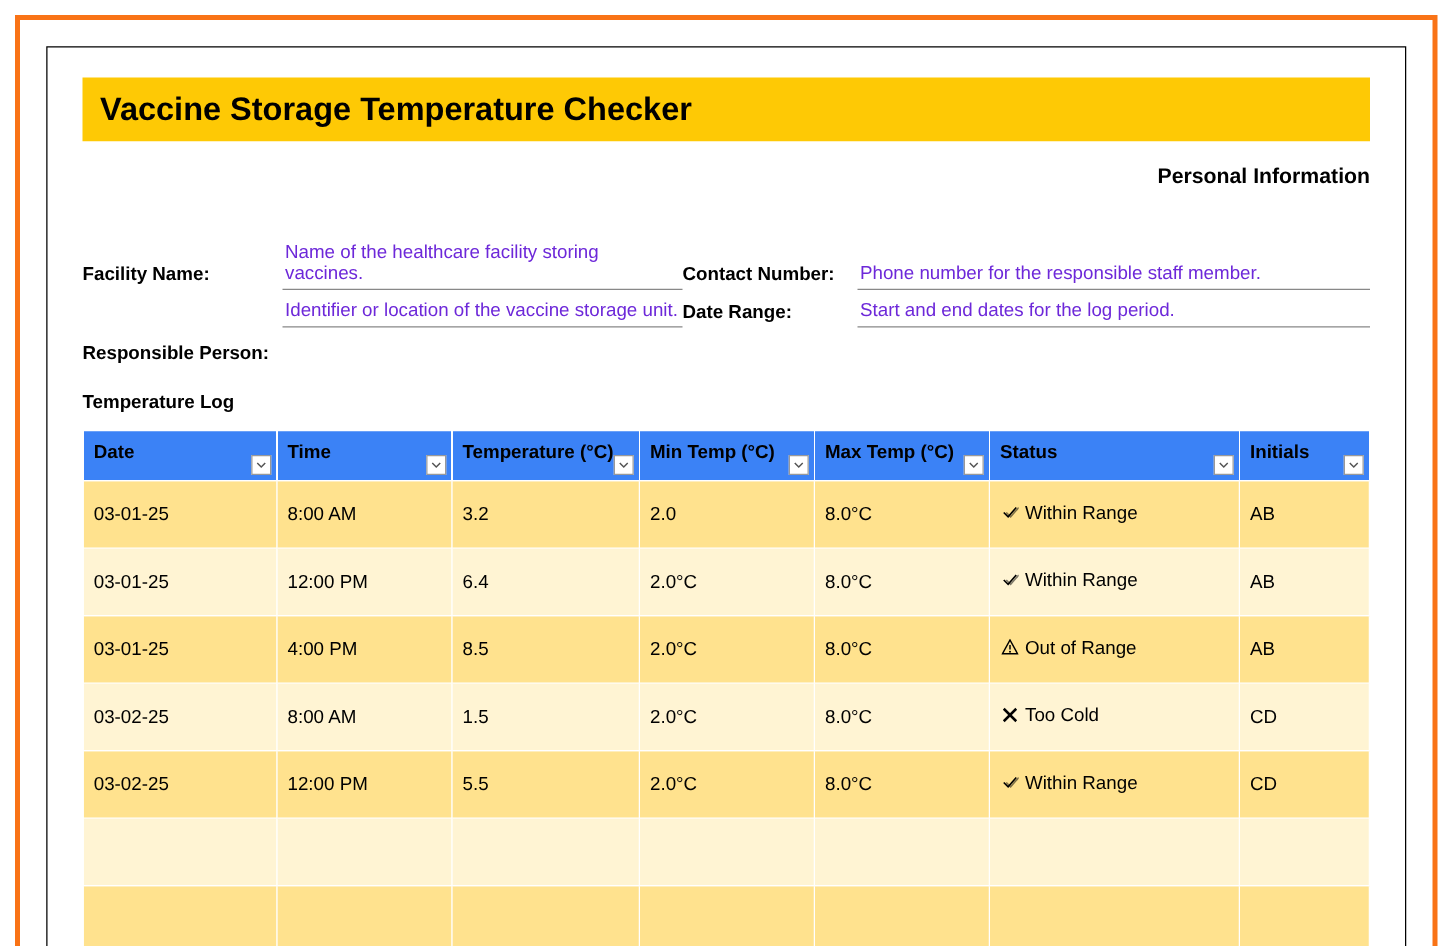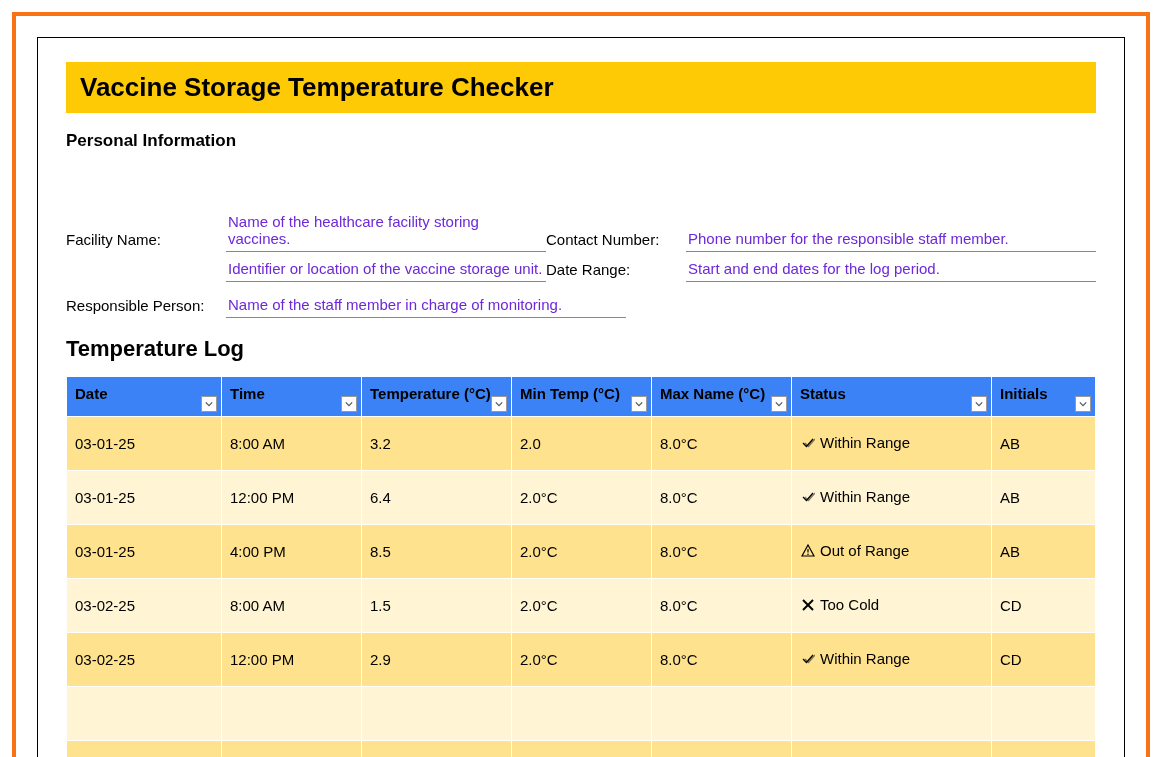--- a/index.html
+++ b/index.html
@@ -22,45 +22,46 @@
     background: #fec905;
     color: #000;
     font-size: 26px;
     font-weight: 700;
     padding: 10px 14px;
     margin-bottom: 18px;
   }
   .section-header {
     font-size: 17px;
     font-weight: 700;
-    margin: 8px 0 32px 0;
+    margin: 8px 0 12px 0;
+    text-align: right;
   }
   .info-grid {
     display: grid;
     grid-template-columns: 160px 260px 60px 140px 1fr;
     column-gap: 0;
     row-gap: 6px;
     align-items: end;
     margin-bottom: 12px;
   }
   .info-label {
     font-size: 15px;
-    font-weight: 400;
+    font-weight: 700;
     padding-bottom: 4px;
     padding-right: 6px;
   }
   .info-value {
     font-size: 15px;
     border-bottom: 1px solid #888;
     padding: 2px 2px 4px 2px;
     min-height: 24px;
     color: #6d28d9;
   }
   .temp-log-header {
-    font-size: 22px;
+    font-size: 15px;
     font-weight: 700;
     margin: 18px 0 14px 0;
   }
   .log-table {
     width: 100%;
     border-collapse: collapse;
     font-size: 15px;
   }
   .log-table th {
     background: #3b82f6;
@@ -133,21 +134,20 @@
       <div class="info-label" style="grid-column:4;margin-top:48px;">Contact Number:</div>
       <div class="info-value">Phone number for the responsible staff member.</div>
 
       <div class="info-value" style="grid-column: 2 / span 2;">Identifier or location of the vaccine storage unit.</div>
       <div class="info-label" style="grid-column:4;">Date Range:</div>
       <div class="info-value">Start and end dates for the log period.</div>
     </div>
 
     <div class="info-grid" style="grid-template-columns:160px 400px;">
       <div class="info-label">Responsible Person:</div>
-      <div class="info-value">Name of the staff member in charge of monitoring.</div>
     </div>
 
     <div class="temp-log-header">Temperature Log</div>
 
     <table class="log-table">
       <thead>
         <tr>
           <th class="col-date">
             <span>Date</span>
             <span class="filter-btn">
@@ -174,21 +174,21 @@
           </th>
           <th class="col-min">
             <span>Min Temp (°C)</span>
             <span class="filter-btn">
               <svg viewBox="0 0 10 10">
                   <path d="M1 3 L5 7 L9 3" fill="none" stroke="#555" stroke-width="1.5"></path>
                 </svg>
             </span>
           </th>
           <th class="col-max">
-            <span>Max Name (°C)</span>
+            <span>Max Temp (°C)</span>
             <span class="filter-btn">
               <svg viewBox="0 0 10 10">
                   <path d="M1 3 L5 7 L9 3" fill="none" stroke="#555" stroke-width="1.5"></path>
                 </svg>
             </span>
           </th>
           <th class="col-status">
             <span>Status</span>
             <span class="filter-btn">
               <svg viewBox="0 0 10 10">
@@ -252,21 +252,21 @@
             <td>8.0°C</td>
             <td class="status-cell"><span class="status-icon"><svg width="14" height="14" viewBox="0 0 14 14">
                   <line x1="2" y1="2" x2="12" y2="12" stroke="#000" stroke-width="2"></line>
                   <line x1="12" y1="2" x2="2" y2="12" stroke="#000" stroke-width="2"></line>
                 </svg></span><span>Too Cold</span></td>
             <td>CD</td>
           </tr>
           <tr>
             <td>03-02-25</td>
             <td>12:00 PM</td>
-            <td>2.9</td>
+            <td>5.5</td>
             <td>2.0°C</td>
             <td>8.0°C</td>
             <td class="status-cell"><span class="status-icon"><svg width="14" height="14" viewBox="0 0 14 14">
                   <path d="M2 7 L5.5 10.5 L12 3" fill="none" stroke="#000" stroke-width="1.3"></path>
                   <path d="M4 7 L7.5 10.5 L14 3" fill="none" stroke="#000" stroke-width="1.3" opacity="0.5"></path>
                 </svg></span><span>Within Range</span></td>
             <td>CD</td>
           </tr>
           <tr>
             <td></td>

